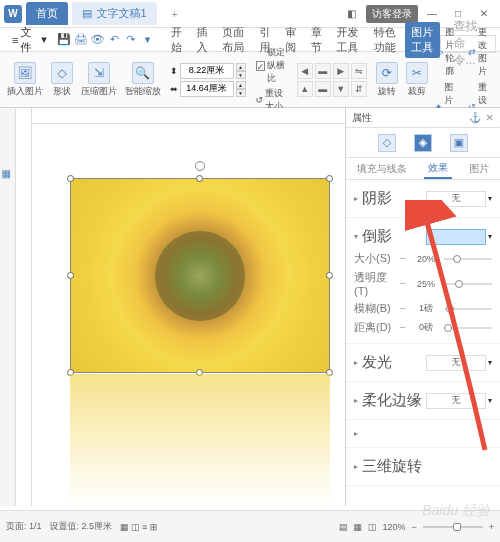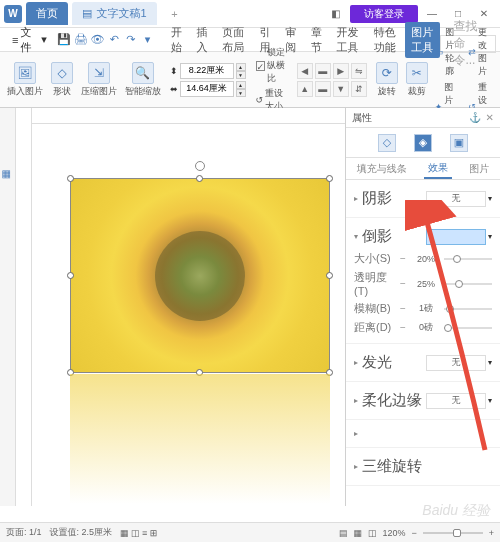--- a/index.html
+++ b/index.html
@@ -6,21 +6,21 @@
 body { width: 500px; height: 542px; background: #fff; font-size: 11px; color: #333; overflow: hidden; position: relative; }
 
 
 .titlebar { height: 28px; background: #fff; display: flex; align-items: center; padding: 0 4px; border-bottom: 1px solid #e0e0e0; }
 .logo { width: 18px; height: 18px; background: #4a7ebb; border-radius: 3px; display: flex; align-items: center; justify-content: center; color: #fff; font-size: 10px; font-weight: bold; }
 .tab { padding: 4px 10px; margin-left: 4px; font-size: 11px; border-radius: 3px 3px 0 0; display: flex; align-items: center; gap: 4px; }
 .tab.home { background: #4a7ebb; color: #fff; }
 .tab.doc { background: #e3ecf7; color: #4a7ebb; }
 .tab-plus { margin-left: 8px; width: 20px; height: 20px; display: flex; align-items: center; justify-content: center; color: #999; }
 .titlebar-right { margin-left: auto; display: flex; align-items: center; gap: 2px; }
-.login-badge { background: #6d28d9; color: #fff; padding: 2px 14px; border-radius: 2px; font-size: 10px; }
+.login-badge { background: #737373; color: #fff; padding: 2px 6px; border-radius: 2px; font-size: 10px; }
 .win-btn { width: 24px; height: 20px; display: flex; align-items: center; justify-content: center; color: #666; font-size: 10px; }
 
 
 .menubar { height: 24px; display: flex; align-items: center; padding: 0 4px; border-bottom: 1px solid #e0e0e0; }
 .menu-left { display: flex; align-items: center; gap: 2px; }
 .file-btn { padding: 2px 8px; font-size: 11px; display: flex; align-items: center; gap: 2px; }
 .toolbar-icon { width: 16px; height: 16px; display: flex; align-items: center; justify-content: center; color: #4a7ebb; font-size: 11px; }
 .menu-tabs { display: flex; margin-left: 10px; gap: 2px; }
 .menu-tab { padding: 3px 6px; font-size: 11px; color: #555; }
 .menu-tab.active { background: #4a7ebb; color: #fff; border-radius: 2px; }
@@ -79,21 +79,21 @@
 .value-box { width: 60px; height: 16px; border: 1px solid #ddd; font-size: 9px; text-align: center; display: flex; align-items: center; justify-content: center; color: #666; }
 .value-box.highlight { background: #cce4ff; border-color: #7ab8e8; }
 .slider-row { display: flex; align-items: center; gap: 4px; padding: 2px 0; }
 .slider-label { font-size: 11px; color: #777; width: 40px; }
 .slider-track { flex: 1; height: 2px; background: #ddd; position: relative; }
 .slider-thumb { position: absolute; width: 8px; height: 8px; background: #fff; border: 1px solid #888; border-radius: 50%; top: -3px; }
 .slider-minus { width: 10px; font-size: 10px; color: #999; text-align: center; }
 .slider-value { width: 28px; font-size: 9px; color: #666; text-align: center; }
 
 
-.statusbar { position: absolute; bottom: 0; left: 0; right: 0; height: 20px; background: #f5f5f5; border-top: 1px solid #ddd; display: flex; align-items: center; padding: 0 6px; font-size: 9px; color: #666; gap: 8px; }
+.statusbar { position: absolute; bottom: 0; left: 0; right: 0; height: 32px; background: #f5f5f5; border-top: 1px solid #ddd; display: flex; align-items: center; padding: 0 6px; font-size: 9px; color: #666; gap: 8px; }
 .status-right { margin-left: auto; display: flex; align-items: center; gap: 6px; }
 .zoom-slider { width: 60px; height: 2px; background: #ccc; position: relative; }
 .zoom-thumb { position: absolute; left: 30px; top: -3px; width: 8px; height: 8px; background: #fff; border: 1px solid #888; border-radius: 2px; }
 
 
 .red-arrow { position: absolute; pointer-events: none; z-index: 100; }
 
 
 .watermark { position: absolute; bottom: 22px; right: 10px; color: rgba(200,200,200,0.6); font-size: 14px; font-style: italic; }
 </style>

